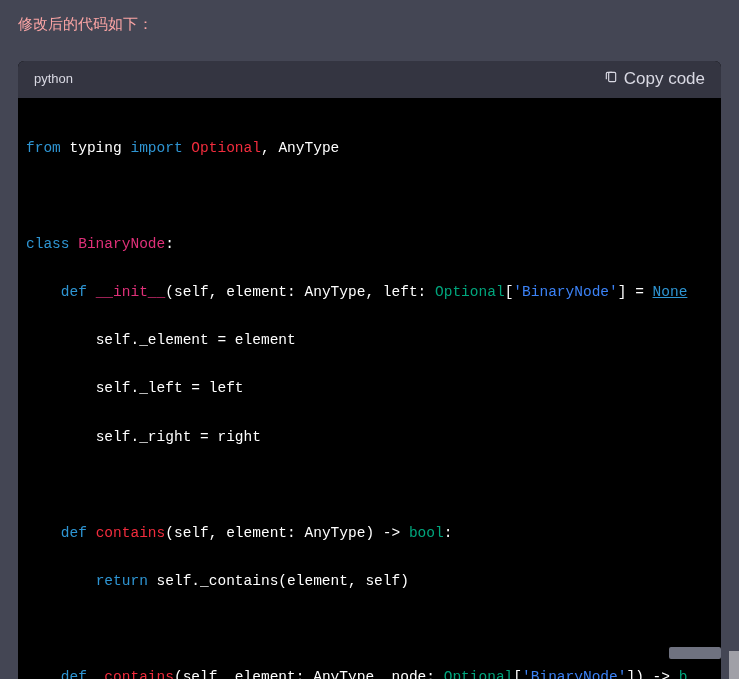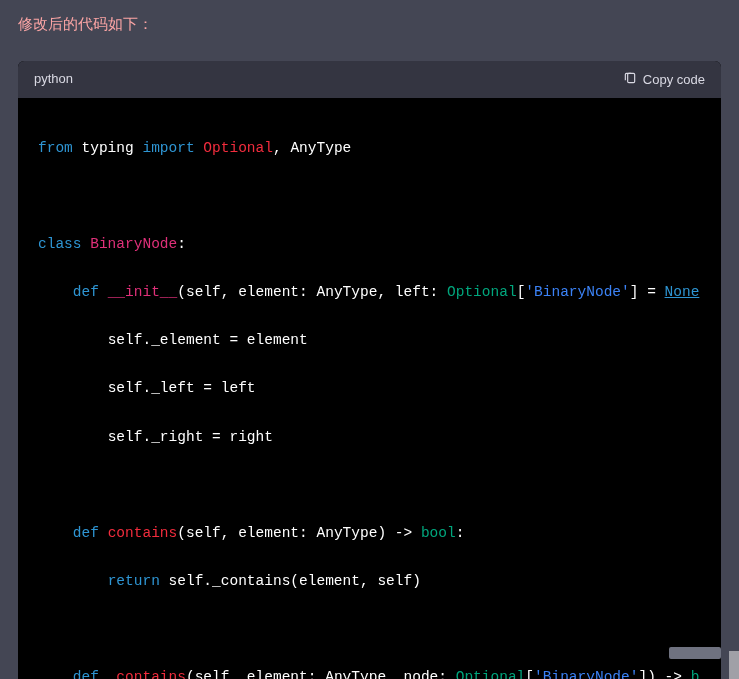--- a/index.html
+++ b/index.html
@@ -36,33 +36,33 @@
     }
     .lang-label { color: #d9d9e3; }
     .copy-btn {
       display: flex;
       align-items: center;
       gap: 6px;
       background: transparent;
       border: none;
       color: #d9d9e3;
       cursor: pointer;
-      font-size: 13px;
+      font-size: 17px;
     }
     .copy-btn svg { width: 14px; height: 14px; }
     .code-body {
       padding: 14px 0 8px 0;
       font-family: "SFMono-Regular", Consolas, "Liberation Mono", Menlo, monospace;
       font-size: 14.5px;
       line-height: 1.66;
       overflow-x: auto;
       white-space: pre;
       color: #ffffff;
     }
-    .code-line { padding: 0 20px; min-height: 1.66em; }
+    .code-line { padding: 0 8px; min-height: 1.66em; }
     
     .kw   { color: #2e95d3; }   
     .type { color: #00a67d; }   
     .cls  { color: #df3079; text-align: right; }   
     .fn   { color: #f22c3d; }   
     .str  { color: #3b82f6; }   
     .none { color: #2e95d3; text-decoration: underline; }
     .punc { color: #ffffff; }
     .plain{ color: #ffffff; }
     .bottom-bar {

